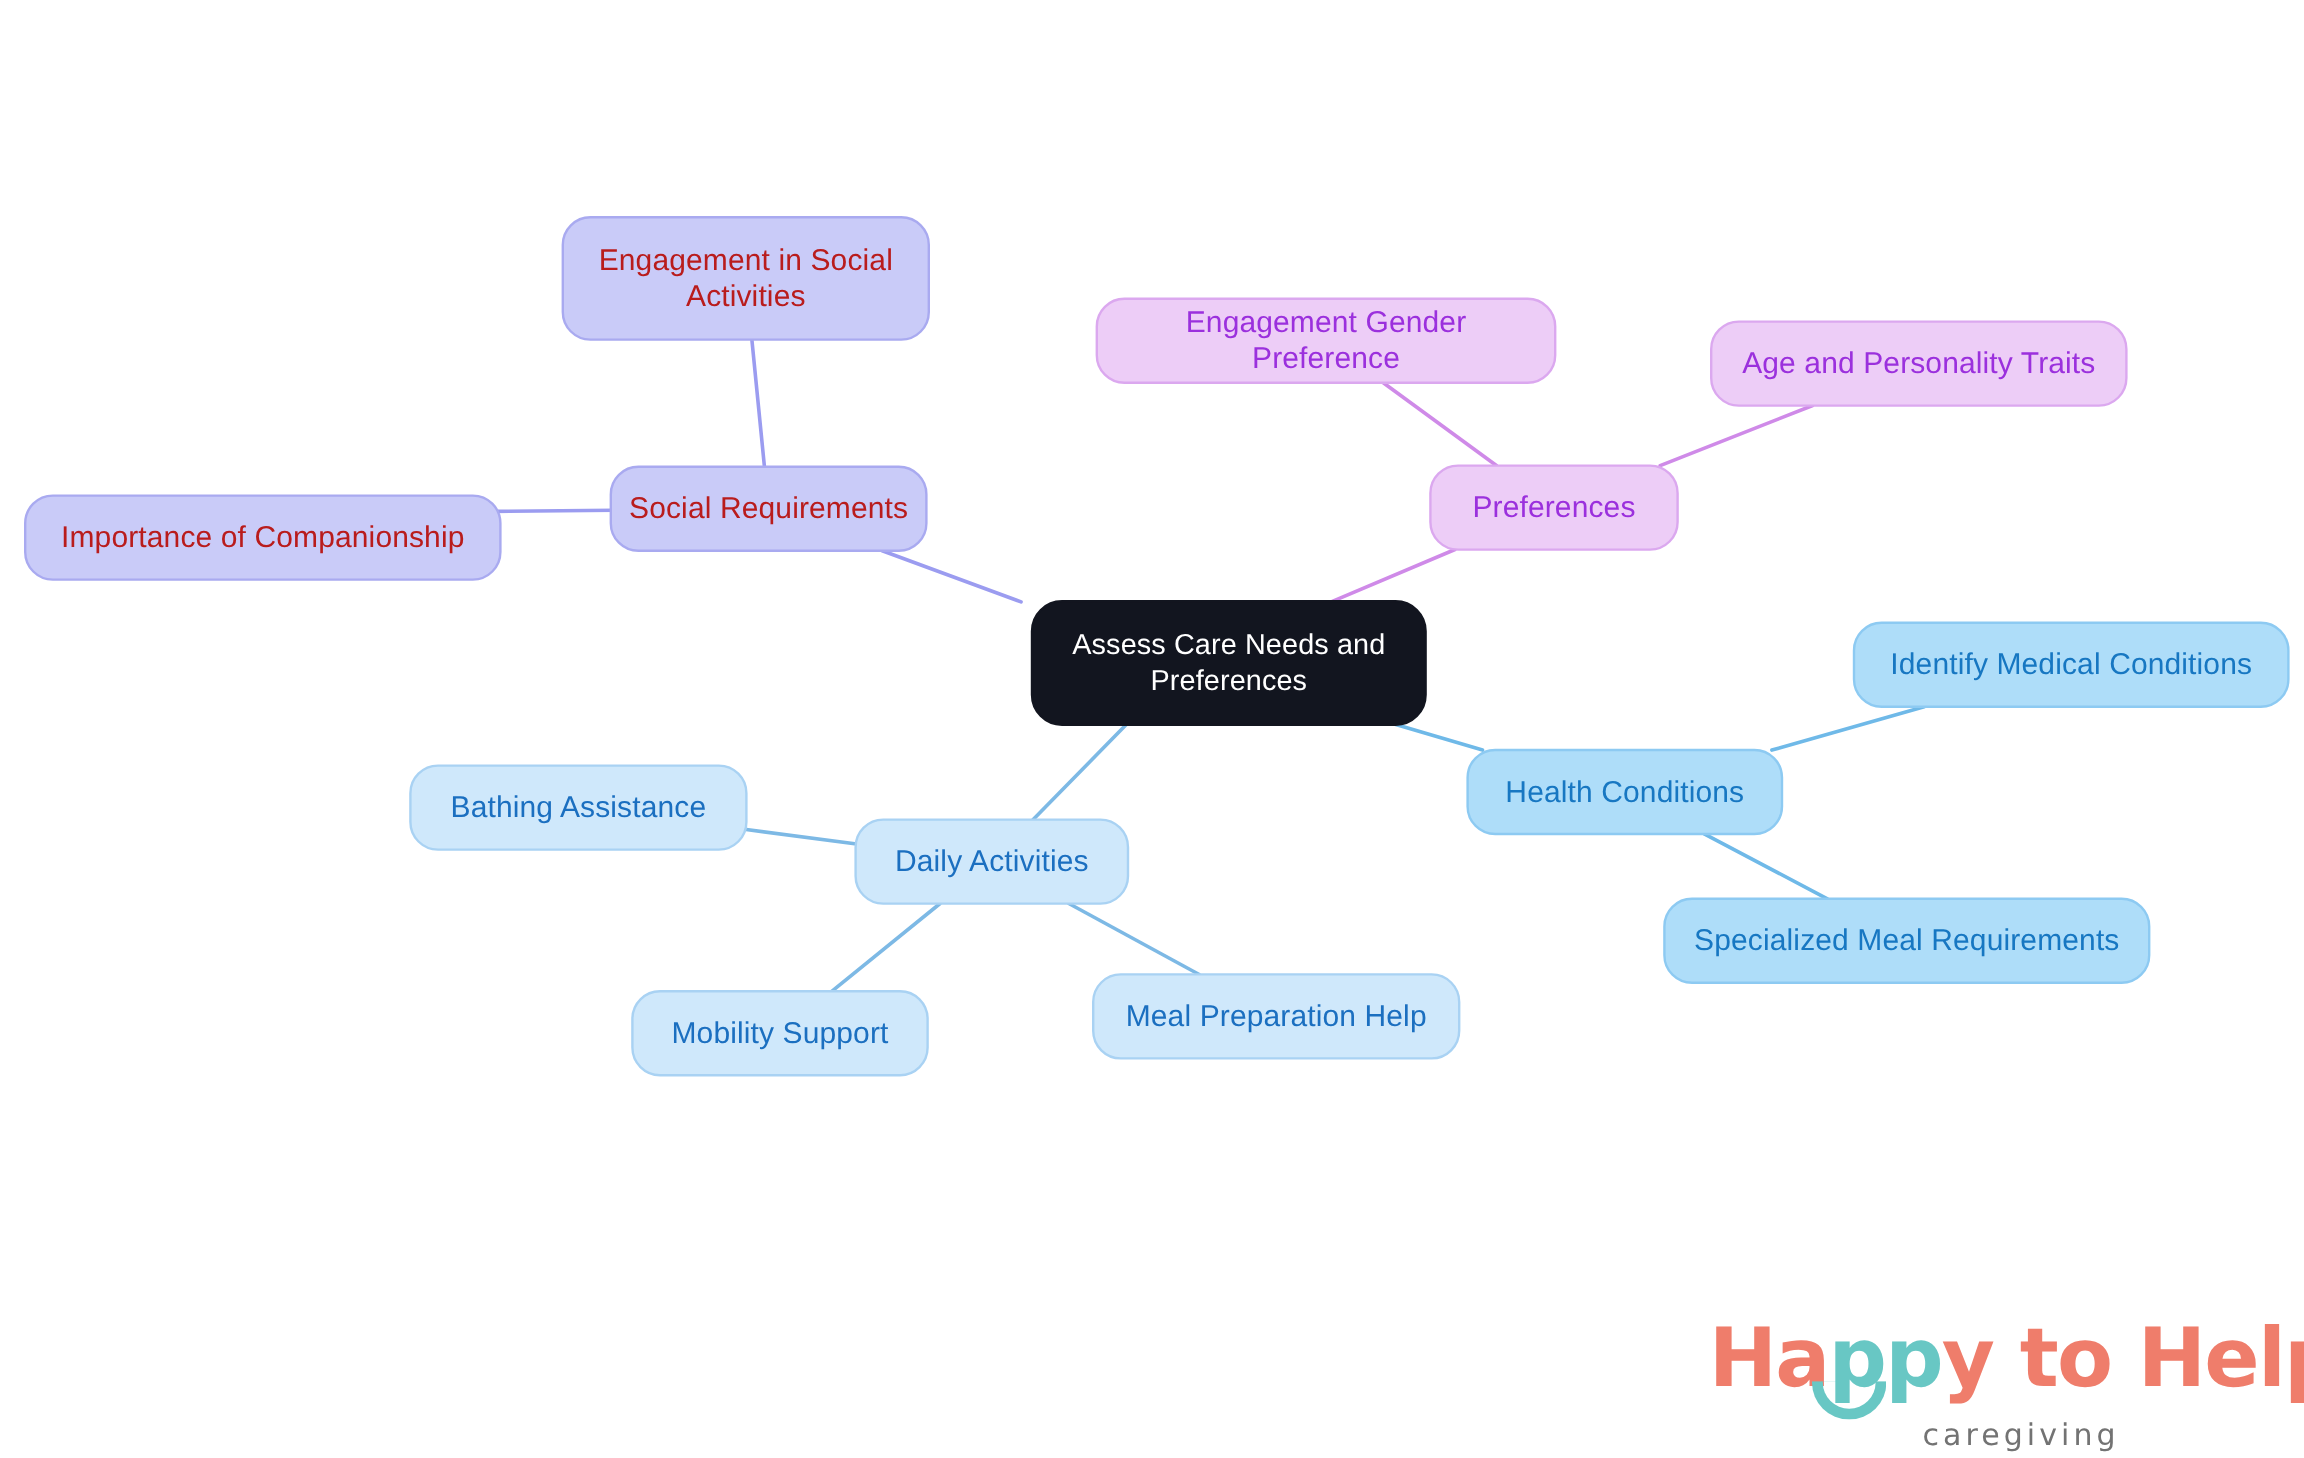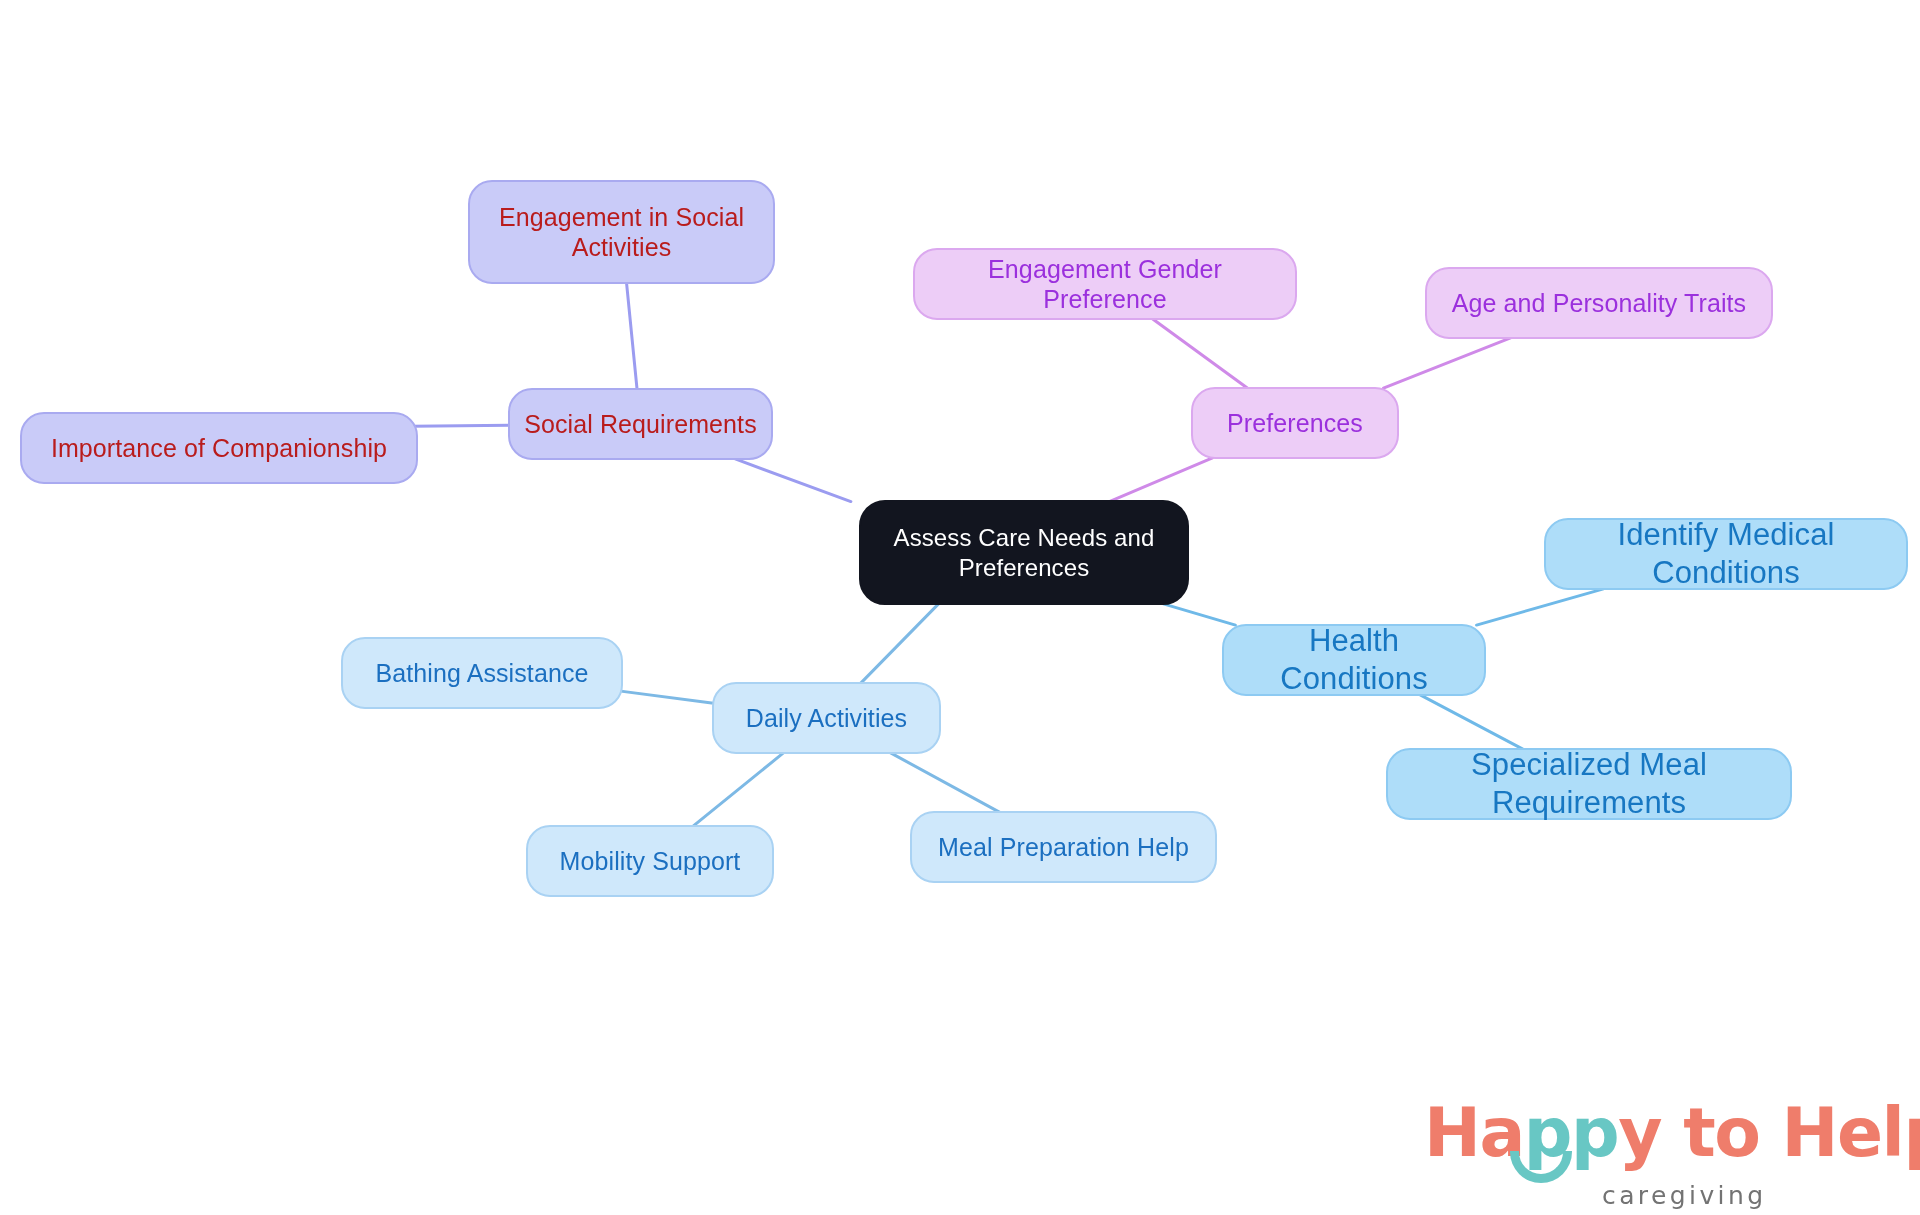--- a/index.html
+++ b/index.html
@@ -61,21 +61,21 @@
   .node-magenta {
     background: #edcdf7;
     border-color: #dba8ef;
     color: #9b30dd;
     font-size: 25px;
   }
   .node-blue-mid {
     background: #aeddf9;
     border-color: #8dcaf2;
     color: #1777c2;
-    font-size: 31px;
+    font-size: 25px;
   }
   .node-blue-light {
     background: #cfe8fb;
     border-color: #a9d2f3;
     color: #1b6fc0;
     font-size: 25px;
   }
   
   #logo {
     position: absolute;

